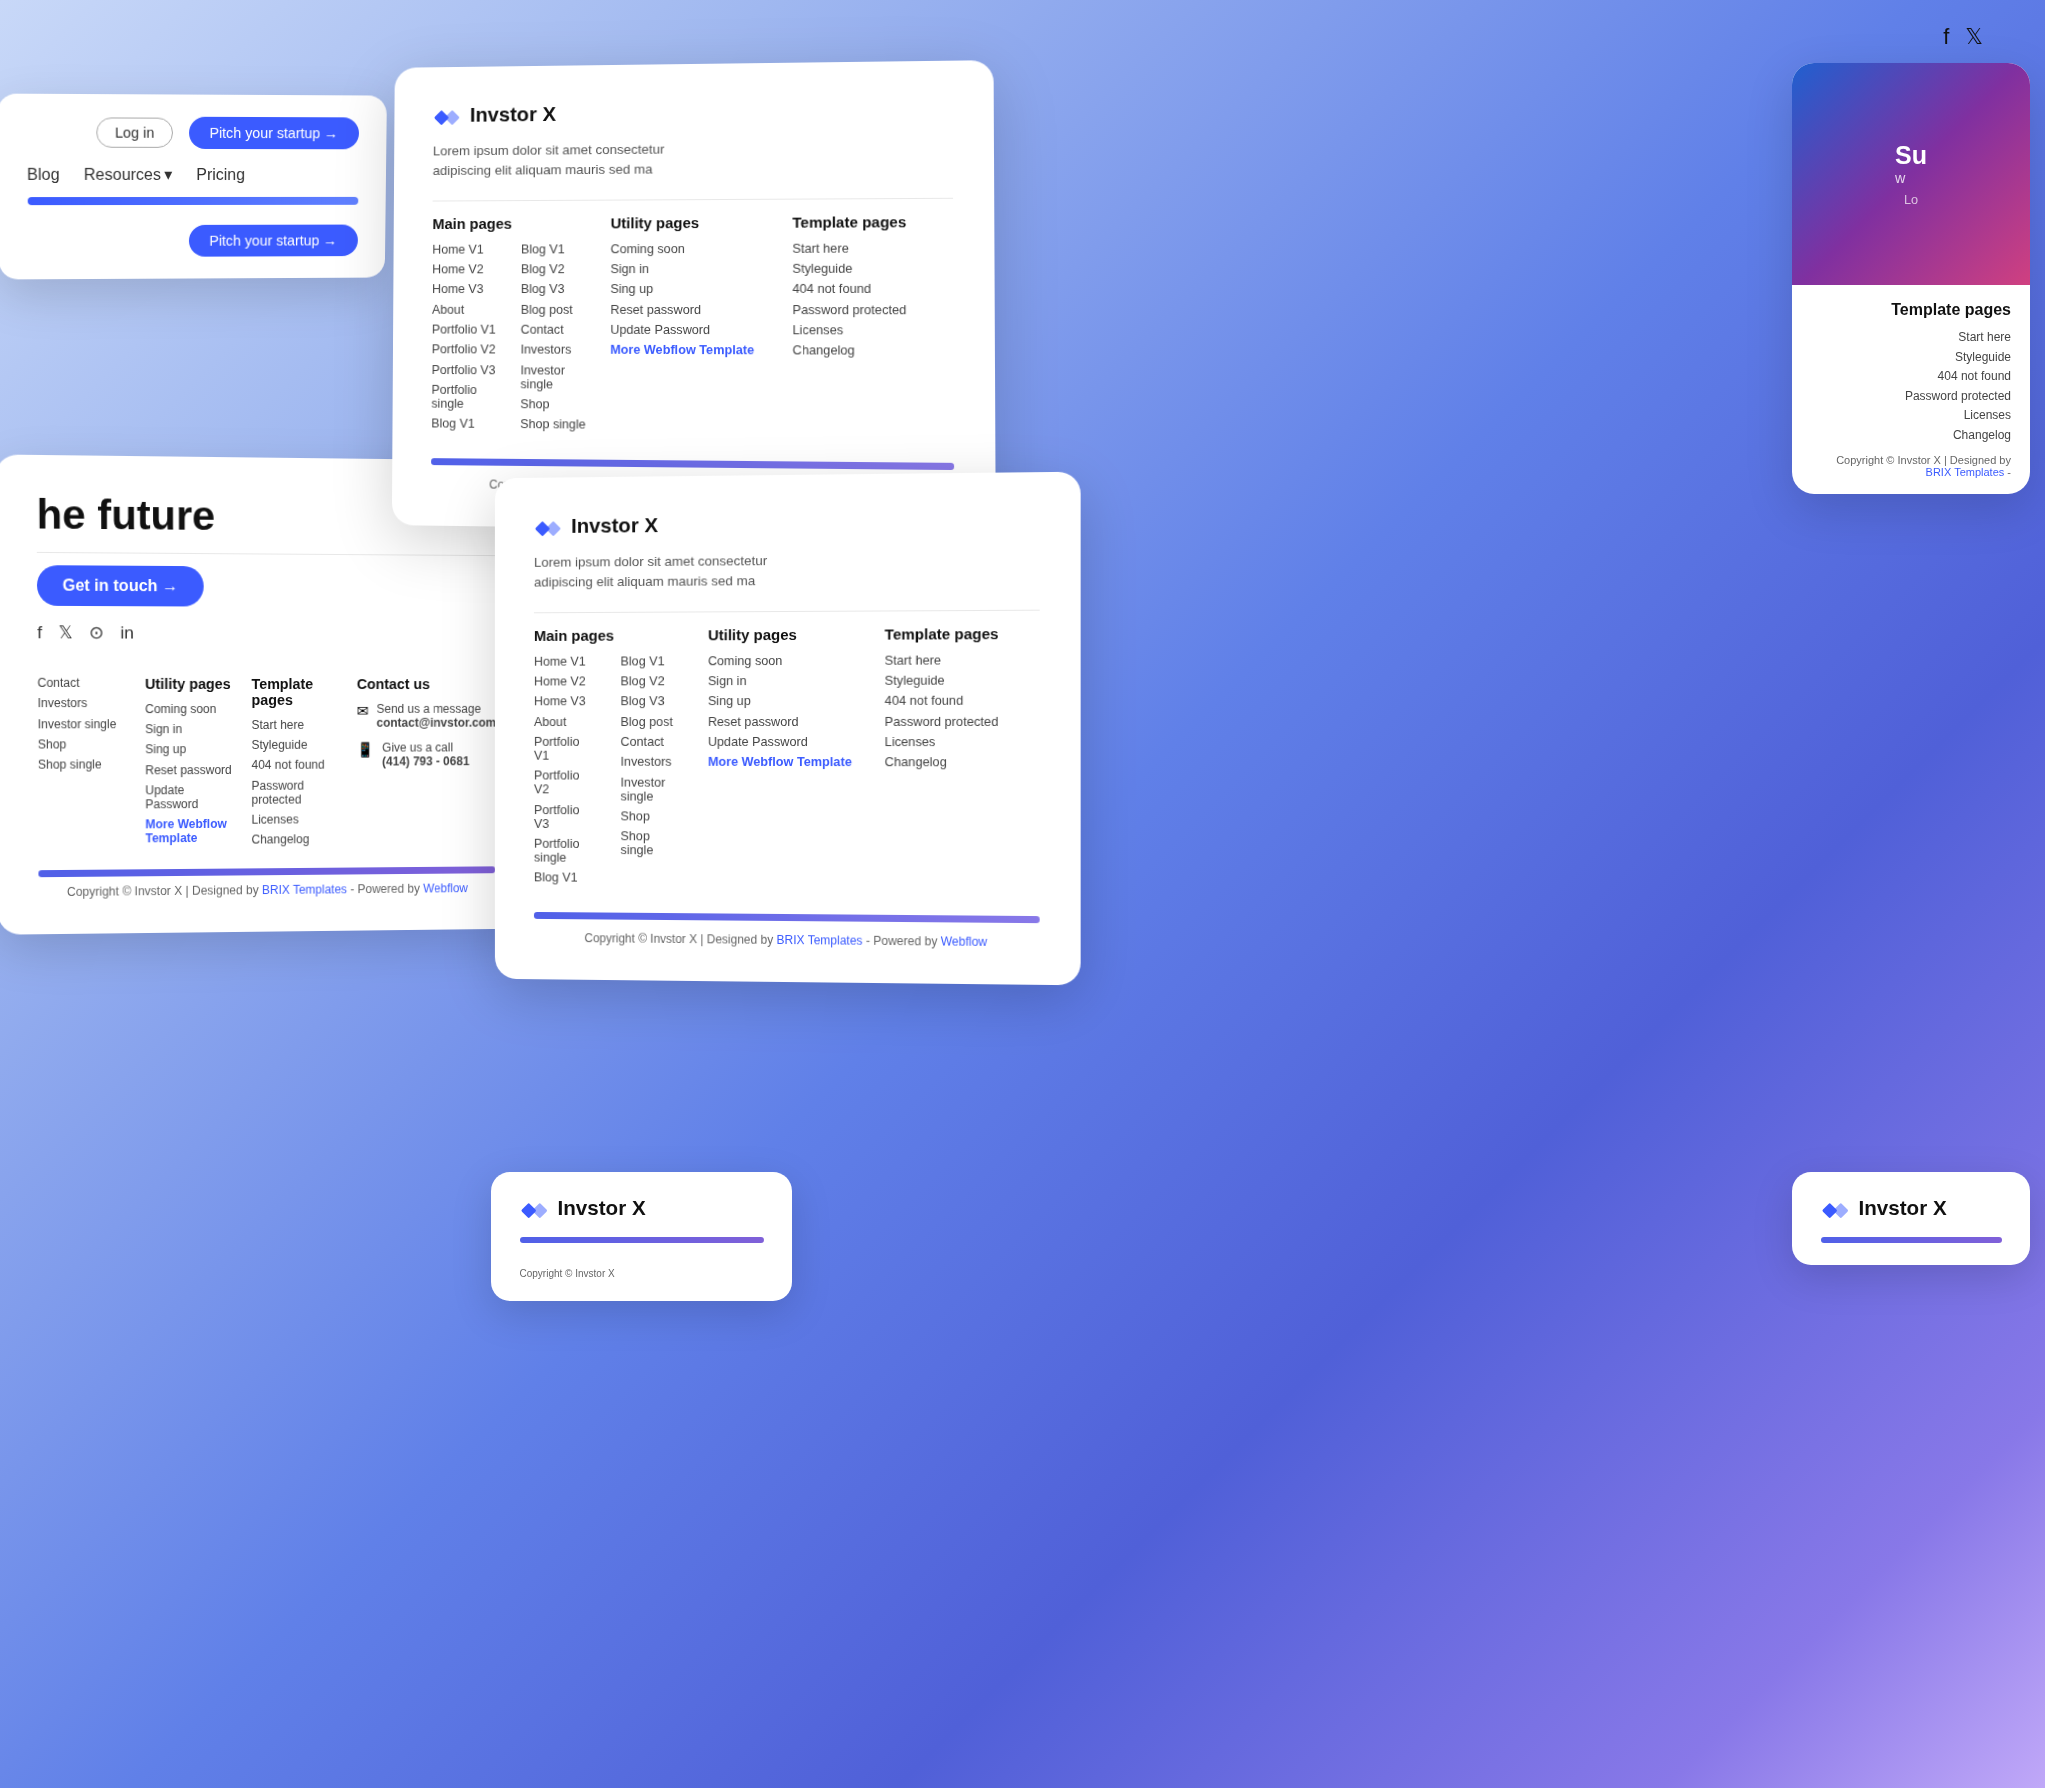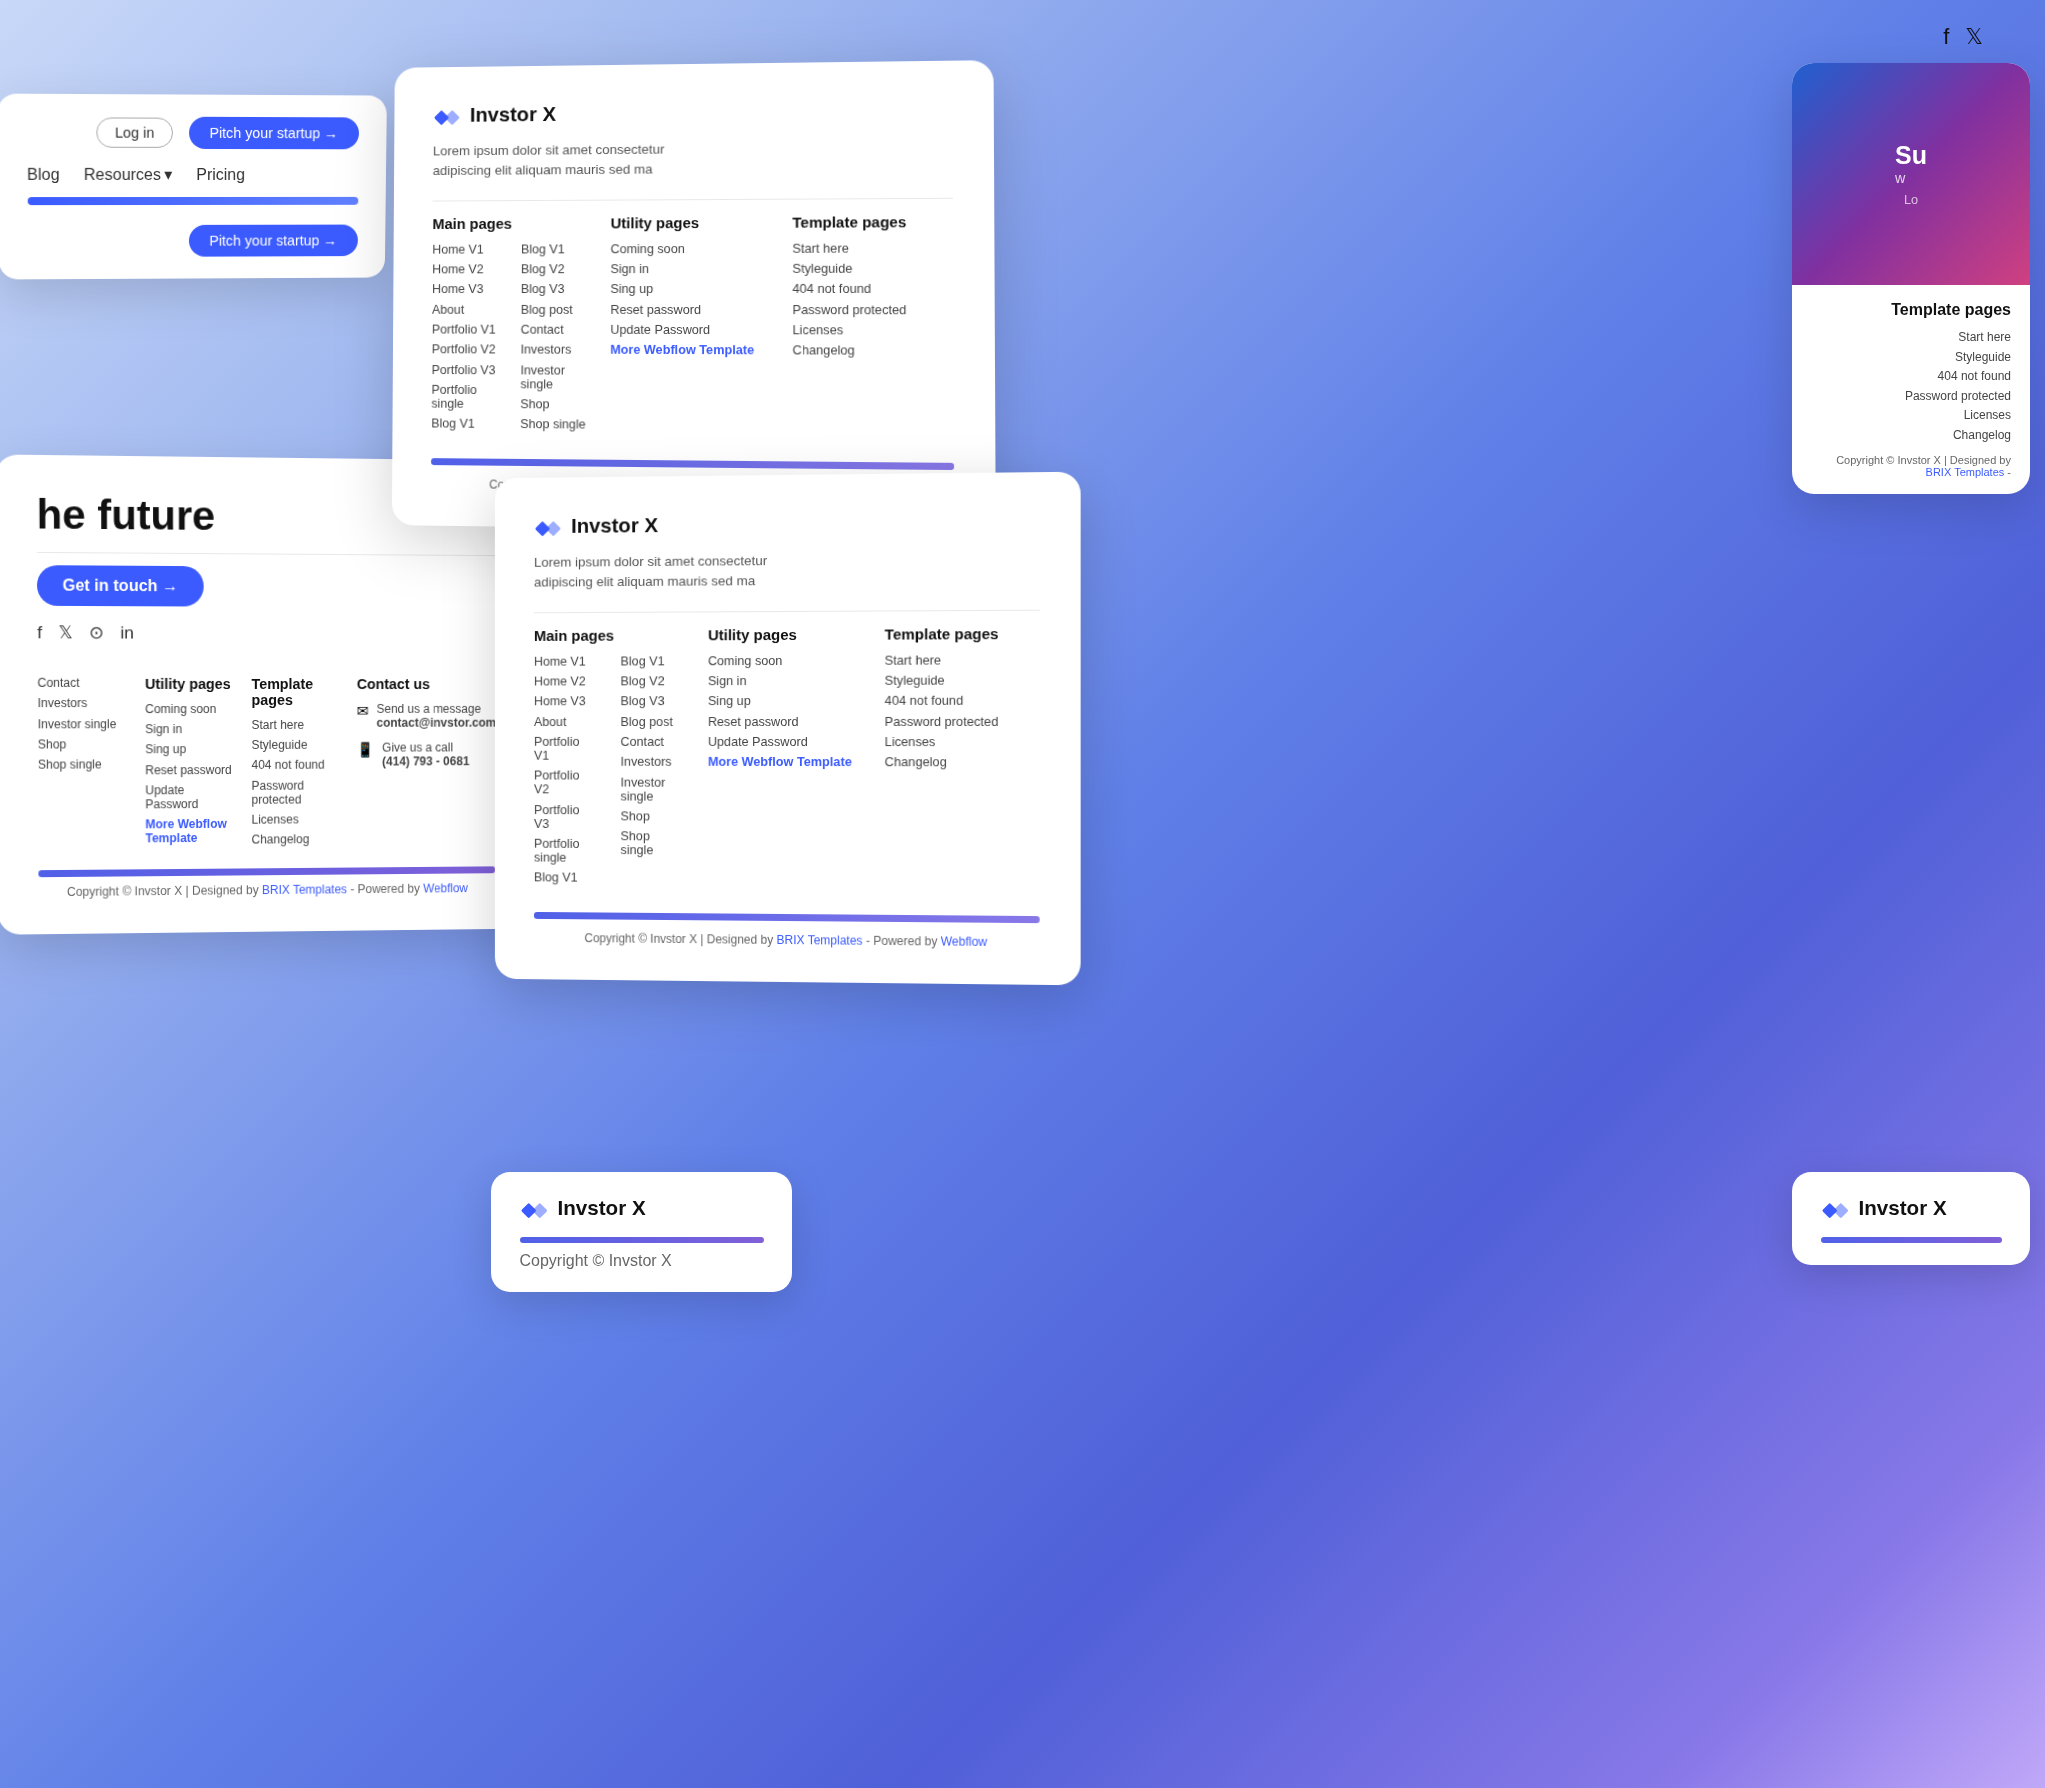--- a/index.html
+++ b/index.html
@@ -358,23 +358,23 @@
     }
 
     .brand-bottom-bar {
       width: 100%;
       height: 6.3px;
       background: linear-gradient(90deg, #5060e8, #8060d8);
       border-radius: 3.2px;
       margin-top: 14.3px;
     }
     .brand-bottom-footer {
-      font-size: 16px;
+      font-size: 10px;
       color: #666;
-      margin-top: 9px;
+      margin-top: 25px;
     }
 
     
     .logo-diamond {
       display: inline-flex;
     }
   </style>
 </head>
 <body>
 

